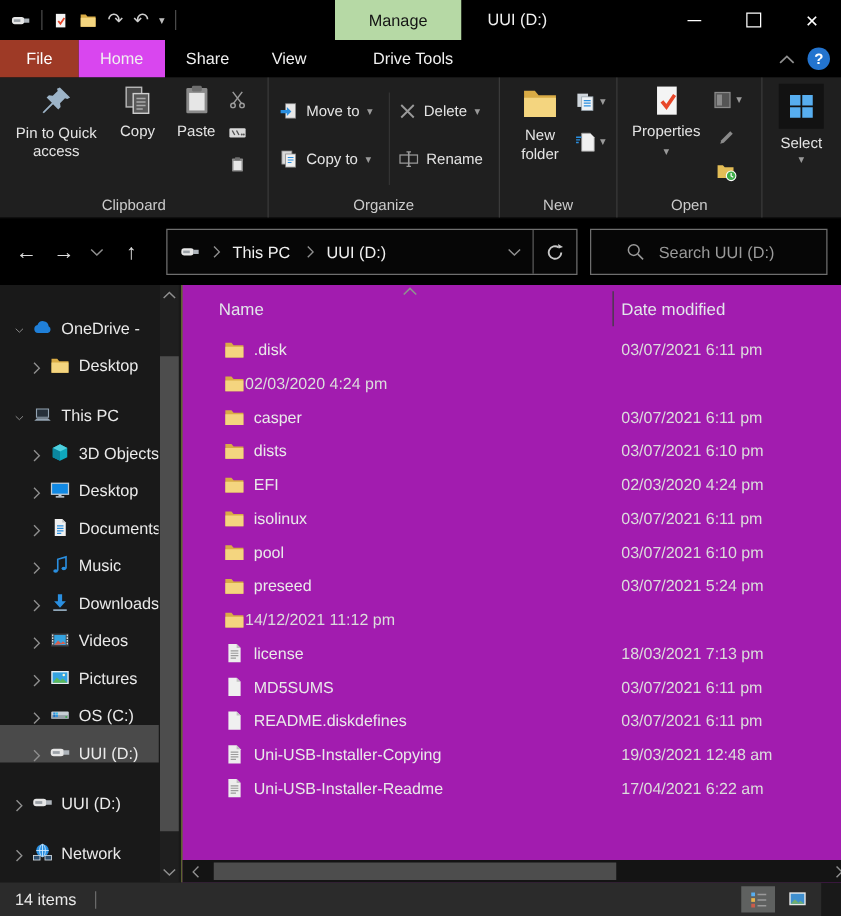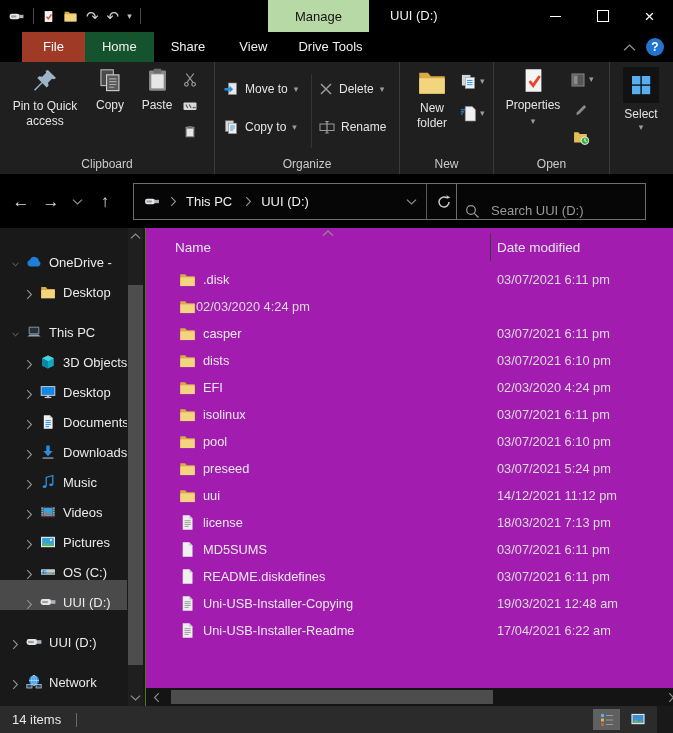--- a/index.html
+++ b/index.html
@@ -19,24 +19,24 @@
       display:flex;align-items:center;justify-content:center;}
   .win-title{position:absolute;left:390px;top:0;height:32px;line-height:32px;font-size:13px;color:#f0f0f0;}
   .winbtns{position:absolute;right:0;top:0;height:32px;display:flex;}
   .winbtn{width:47px;height:32px;display:flex;align-items:center;justify-content:center;color:#fff;}
   .min-bar{width:11px;height:1px;background:#fff;}
   .max-box{width:10px;height:10px;border:1px solid #fff;}
   .close-x{font-size:17px;line-height:1;}
 
   
   .tabrow{position:absolute;left:0;top:32px;width:673px;height:30px;background:#000;}
-  .tabs{display:flex;height:30px;padding-left:22px;}
+  .tabs{display:flex;height:30px;padding-left:0;}
   .tab{padding:0 17px;line-height:30px;font-size:13px;color:#f0f0f0;}
   .tab-file{background:var(--c-file_tab_red,#9e3a26);color:#fff;padding:0 21px;}
-  .tab-home{background:#14532d;}
+  .tab-home{background:#d946ef;}
   .tab-drive{position:absolute;left:280px;top:0;width:101px;text-align:center;padding:0;}
   .ribbon-right{position:absolute;right:0;top:0;height:30px;display:flex;align-items:center;gap:10px;padding-right:9px;}
   .help-circle{width:18px;height:18px;border-radius:50%;background:var(--c-help_blue,#2374cf);
       color:#fff;font-weight:bold;font-size:12px;display:flex;align-items:center;justify-content:center;}
 
   
   .ribbon{position:absolute;left:0;top:62px;width:673px;height:113px;background:#1f1f1f;border-bottom:1px solid #000;box-sizing:border-box;}
   .rgroup{position:absolute;top:0;height:112px;border-right:1px solid #3a3a3a;box-sizing:border-box;}
   .g-clip{left:0;width:215px;}  .g-org{left:215px;width:185px;}
   .g-new{left:400px;width:94px;} .g-open{left:494px;width:116px;}
@@ -53,22 +53,22 @@
 
   
   .addrbar{position:absolute;left:0;top:175px;width:673px;height:53px;background:#000;}
   .navbtn{position:absolute;top:0;height:53px;display:flex;align-items:center;justify-content:center;color:#dcdcdc;font-size:17px;}
   .crumbbox{position:absolute;left:133px;top:8px;width:329px;height:37px;border:1px solid #6e6e6e;
       background:#060606;box-sizing:border-box;display:flex;align-items:center;}
   .crumb-seg{display:flex;align-items:center;gap:9px;}
   .crumb-label{font-size:13px;color:#f0f0f0;padding-right:4px;}
   .crumb-dd{margin-left:auto;width:30px;display:flex;justify-content:center;}
   .refreshbtn{width:34px;height:100%;border-left:1px solid #5a5a5a;display:flex;align-items:center;justify-content:center;}
-  .searchbox{position:absolute;left:456px;top:8px;width:190px;height:37px;border:1px solid #6e6e6e;
-      background:#060606;box-sizing:border-box;display:flex;align-items:flex-end;gap:9px;padding:0 8px;}
+  .searchbox{position:absolute;left:472px;top:8px;width:190px;height:37px;border:1px solid #6e6e6e;
+      background:#060606;box-sizing:border-box;display:flex;align-items:center;gap:9px;padding:0 28px;}
   .search-input{flex:1;background:transparent;border:none;outline:none;color:#e8e8e8;
       font-family:"Liberation Sans",sans-serif;font-size:13px;min-width:0;}
   .search-input::placeholder{color:#9a9a9a;}
 
   
   .main{position:absolute;left:0;top:228px;width:673px;height:478px;}
   
   .sidebar{position:absolute;left:0;top:0;width:145px;height:478px;overflow:hidden;}
   .sidelist{list-style:none;margin:0;padding:12px 0 0 0;}
   .side-item{height:30px;display:flex;align-items:flex-end;width:127px;overflow:hidden;}
@@ -640,35 +640,35 @@
             <span class="side-label">Documents</span>
           </li>
 
           <li class="side-item lvl1">
             <span class="chev-cell">
               <svg class="icn" width="7" height="11">
                 <use href="#sym-chevron-right"></use>
               </svg>
             </span>
             <svg class="icn side-icon">
+              <use href="#sym-music"></use>
+            </svg>
+            <span class="side-label">Music</span>
+          </li>
+
+          <li class="side-item lvl1">
+            <span class="chev-cell">
+              <svg class="icn" width="7" height="11">
+                <use href="#sym-chevron-right"></use>
+              </svg>
+            </span>
+            <svg class="icn side-icon">
               <use href="#sym-downloads"></use>
             </svg>
             <span class="side-label">Downloads</span>
-          </li>
-
-          <li class="side-item lvl1">
-            <span class="chev-cell">
-              <svg class="icn" width="7" height="11">
-                <use href="#sym-chevron-right"></use>
-              </svg>
-            </span>
-            <svg class="icn side-icon">
-              <use href="#sym-music"></use>
-            </svg>
-            <span class="side-label">Music</span>
           </li>
 
           <li class="side-item lvl1">
             <span class="chev-cell">
               <svg class="icn" width="7" height="11">
                 <use href="#sym-chevron-right"></use>
               </svg>
             </span>
             <svg class="icn side-icon">
               <use href="#sym-videos"></use>
@@ -823,21 +823,20 @@
               <use href="#sym-folder"></use>
             </svg>
             <span class="fname">preseed</span>
             <span class="fdate">03/07/2021 5:24 pm</span>
           </div>
 
           <div class="frow">
             <svg class="icn ficon">
               <use href="#sym-folder"></use>
             </svg>
-            <span class="fname">uui</span>
             <span class="fdate">14/12/2021 11:12 pm</span>
           </div>
 
           <div class="frow">
             <svg class="icn ficon">
               <use href="#sym-doc-text"></use>
             </svg>
             <span class="fname">license</span>
             <span class="fdate">18/03/2021 7:13 pm</span>
           </div>

